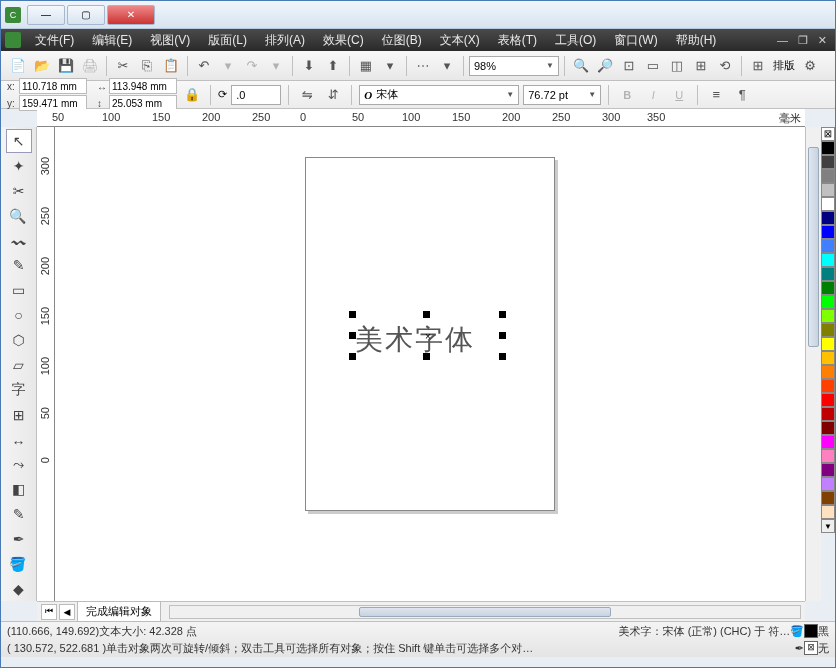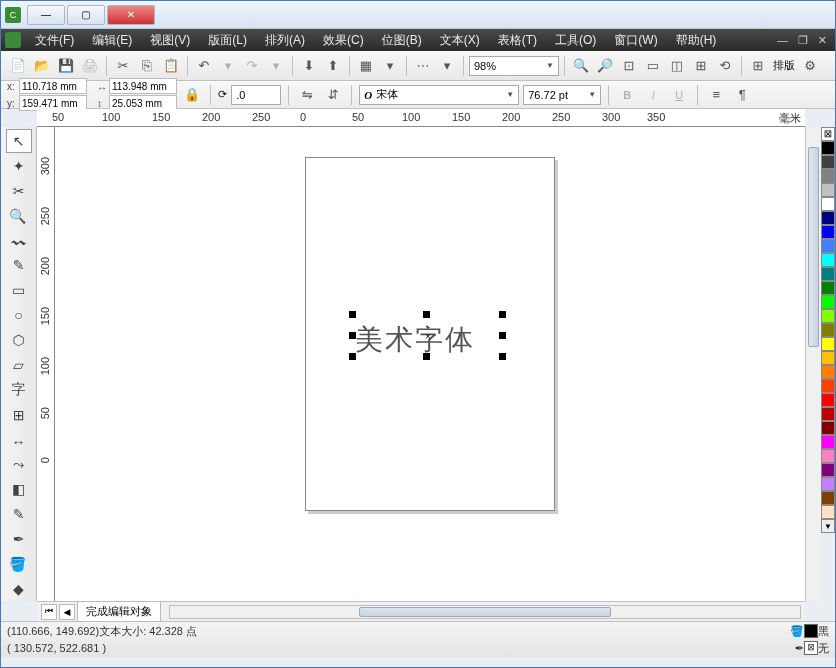--- a/index.html
+++ b/index.html
@@ -292,26 +292,28 @@
     <div class="hscroll">
         <div class="thumb"></div>
       </div>
   </div>
 
   <div class="statusbar">
     <div class="row">
       <span>(110.666, 149.692)</span>
       <span>文本大小: 42.328 点</span>
       <span style="flex:1"></span>
+      <span>美术字：宋体 (正常) (CHC) 于 符…</span>
       <span>🪣</span>
       <div class="colorbox" style="background:#000"></div>
       <span>黑</span>
     </div>
     <div class="row">
       <span>( 130.572, 522.681 )</span>
+      <span>单击对象两次可旋转/倾斜；双击工具可选择所有对象；按住 Shift 键单击可选择多个对…</span>
       <span style="flex:1"></span>
       <span>✒</span>
       <div class="colorbox" style="background:#fff;position:relative">
           <span style="position:absolute;inset:0;font-size:9px;text-align:center">⊠</span>
         </div>
       <span>无</span>
     </div>
   </div>
 </div>
 

